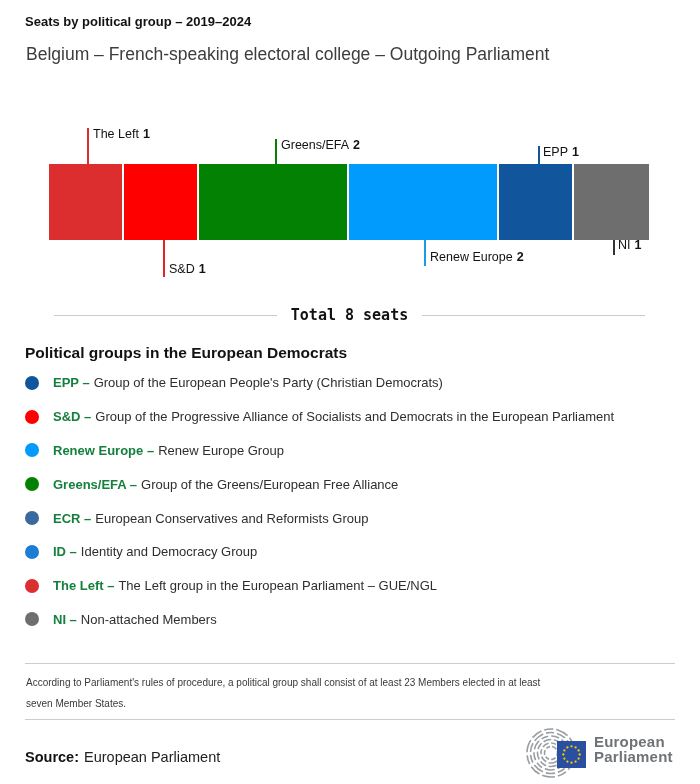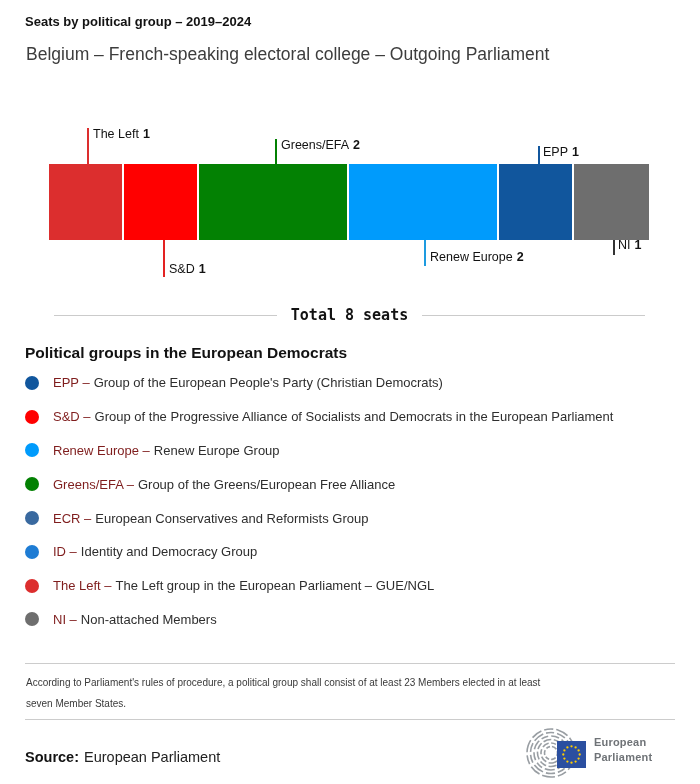--- a/index.html
+++ b/index.html
@@ -39,33 +39,33 @@
              display:flex;align-items:center;gap:14px;}
   .total-row .rule{flex:1;height:1px;background:#cbcbcb;}
   .total-text{font-family:"DejaVu Sans Mono", monospace;font-weight:700;font-size:15px;color:#121212;white-space:nowrap;}
 
   
   .legend-heading{position:absolute;left:25px;top:344px;font-size:15.5px;font-weight:700;color:#121212;}
   .legend{position:absolute;left:25px;top:366px;width:660px;}
   .legend-row{display:flex;align-items:center;height:33.8px;}
   .dot{width:14px;height:14px;border-radius:50%;flex:0 0 14px;margin-right:14px;}
   .legend-text{font-size:13px;color:#2e2e2e;white-space:nowrap;}
-  .legend-text .abbr{font-weight:400;color:#7f1d1d;margin-right:4px;}
+  .legend-text .abbr{font-weight:700;color:#15803d;margin-right:4px;}
 
   
   .hr{position:absolute;left:25px;width:650px;height:1px;background:#cccccc;}
   .hr1{top:663px;} .hr2{top:719px;}
   .note{position:absolute;left:26px;top:673px;width:660px;font-size:10px;line-height:20.5px;color:#3a3a3a;}
   .source{position:absolute;left:25px;top:749px;font-size:14.5px;color:#222;}
   .source .src-label{font-weight:700;color:#121212;margin-right:5px;}
 
   
   .logo{position:absolute;left:521px;top:728px;width:170px;height:52px;}
   .logo svg{position:absolute;left:0;top:0;}
-  .logo-text{position:absolute;left:73px;top:7px;font-size:11px;line-height:14.5px;
+  .logo-text{position:absolute;left:73px;top:7px;font-size:15px;line-height:14.5px;
              font-weight:700;color:#6f7377;letter-spacing:0.2px;}
 </style>
 </head>
 <body>
 
 <div id="page">
 
   <div class="title">Seats by political group – 2019–2024</div>
   <div class="subtitle">Belgium – French-speaking electoral college – Outgoing Parliament</div>
 

